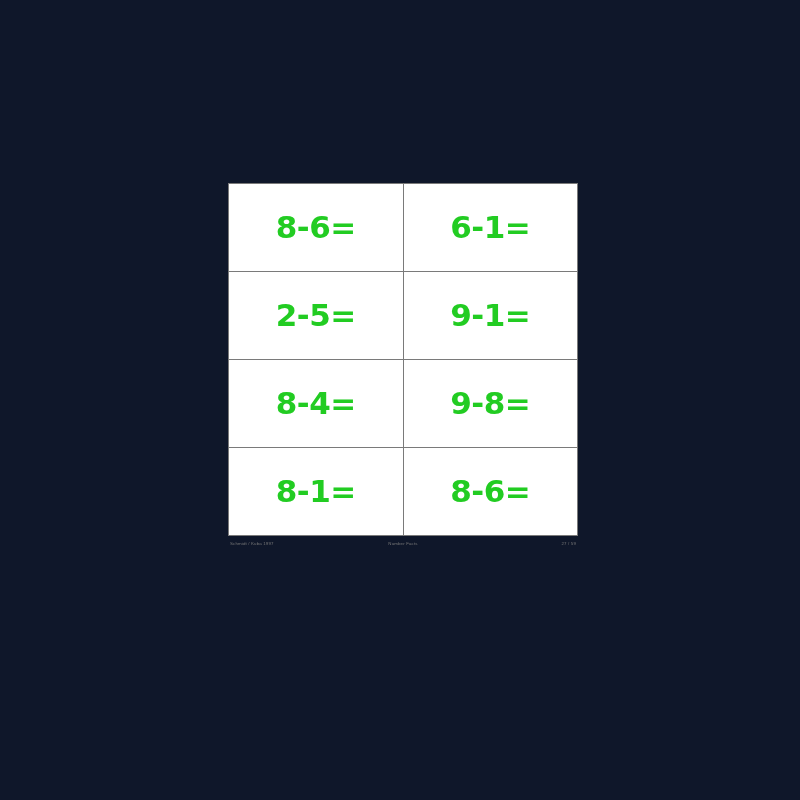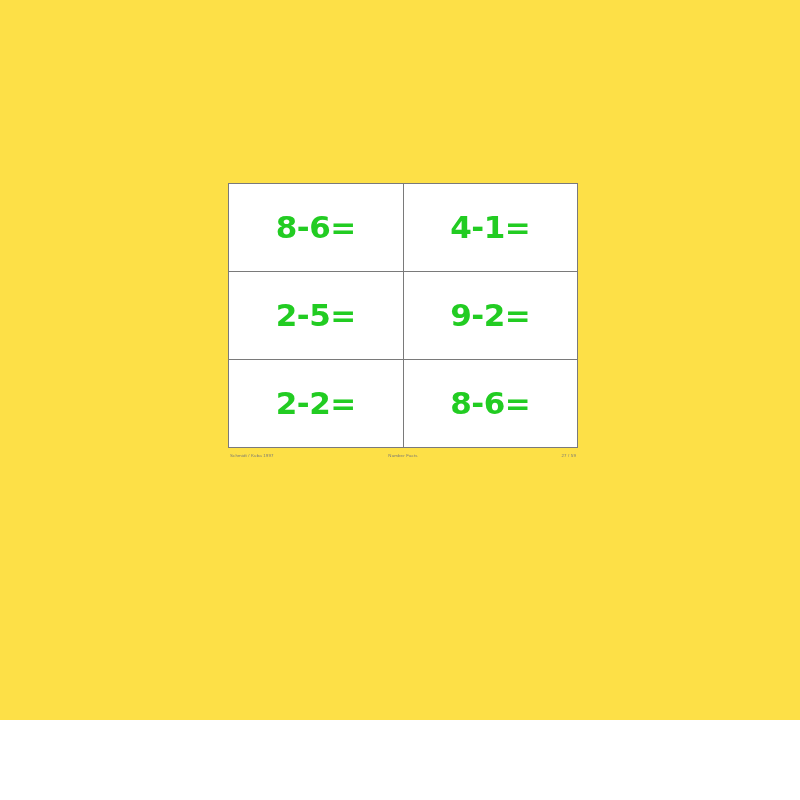--- a/index.html
+++ b/index.html
@@ -13,22 +13,22 @@
     font-family: "Liberation Sans", sans-serif;
     position: relative;
     overflow: hidden;
   }
 
   #worksheet-page {
     position: absolute;
     left: 0;
     top: 0;
     width: 800px;
-    height: 720px;
-    background: #fde047;
+    height: 800px;
+    background: #0f172a;
   }
 
   #flashcard-sheet {
     position: absolute;
     left: 228px;
     top: 183px;
     width: 350px;
   }
 
   #flashcard-grid {
@@ -102,34 +102,42 @@
 
   <div id="flashcard-sheet">
 
     <table id="flashcard-grid">
       <tbody>
         <tr>
           <td>
             <span class="fact-text">8-6=</span>
           </td>
           <td>
-            <span class="fact-text">4-1=</span>
+            <span class="fact-text">6-1=</span>
           </td>
         </tr>
         <tr>
           <td>
             <span class="fact-text">2-5=</span>
           </td>
           <td>
-            <span class="fact-text">9-2=</span>
+            <span class="fact-text">9-1=</span>
           </td>
         </tr>
         <tr>
           <td>
-            <span class="fact-text">2-2=</span>
+            <span class="fact-text">8-4=</span>
+          </td>
+          <td>
+            <span class="fact-text">9-8=</span>
+          </td>
+        </tr>
+        <tr>
+          <td>
+            <span class="fact-text">8-1=</span>
           </td>
           <td>
             <span class="fact-text">8-6=</span>
           </td>
         </tr>
       </tbody>
     </table>
 
     <div id="sheet-footer">
       <span id="footer-credit">Schmidt / Kuba 1997</span>

